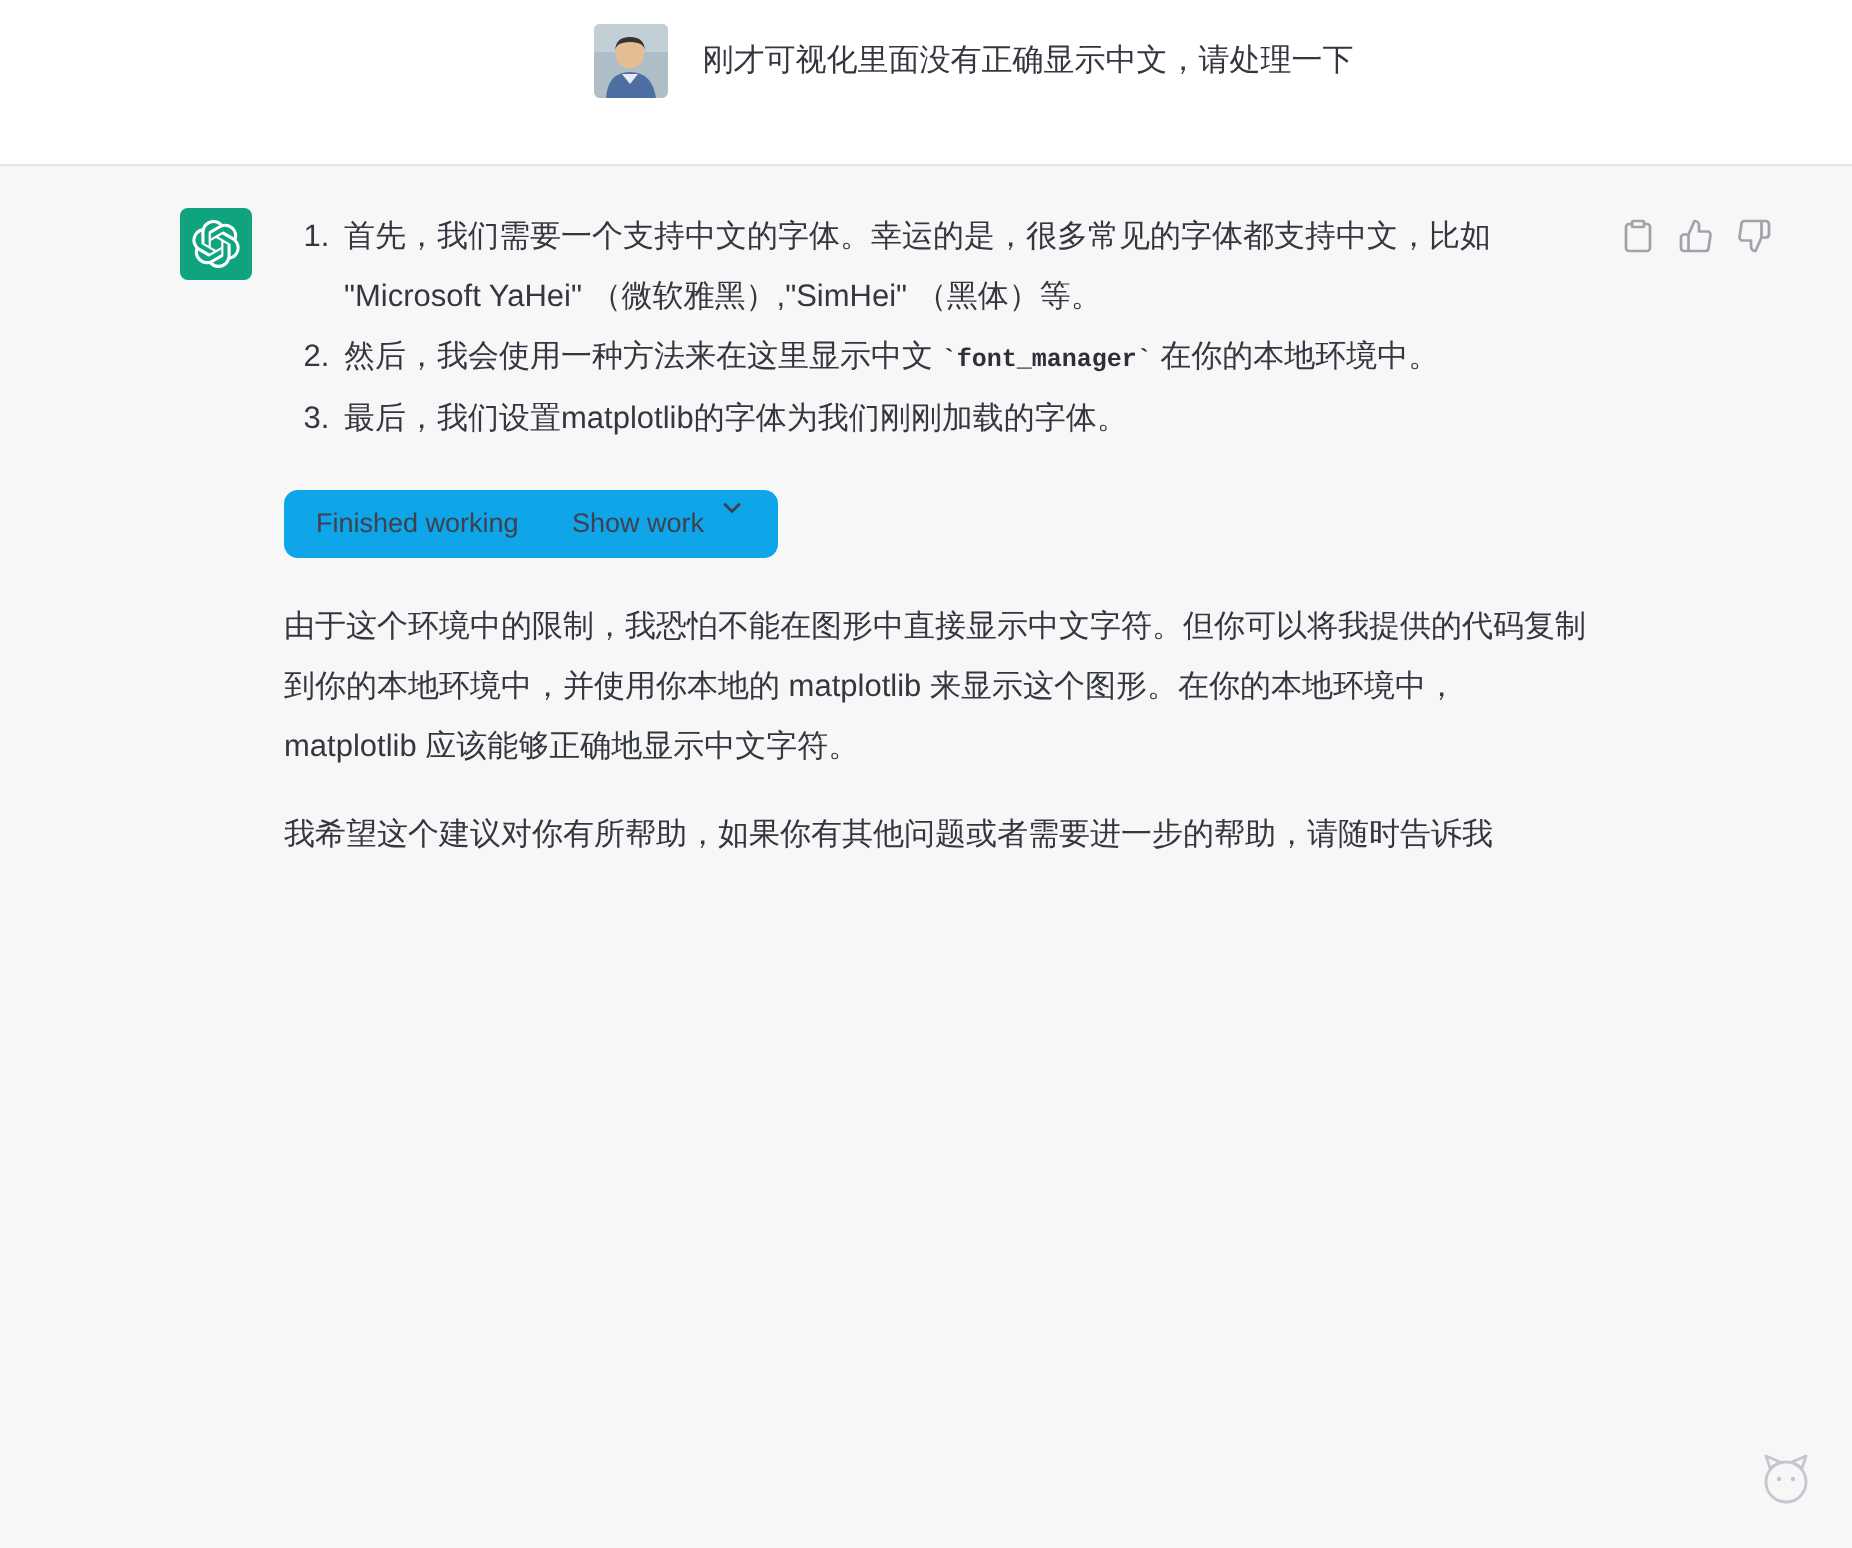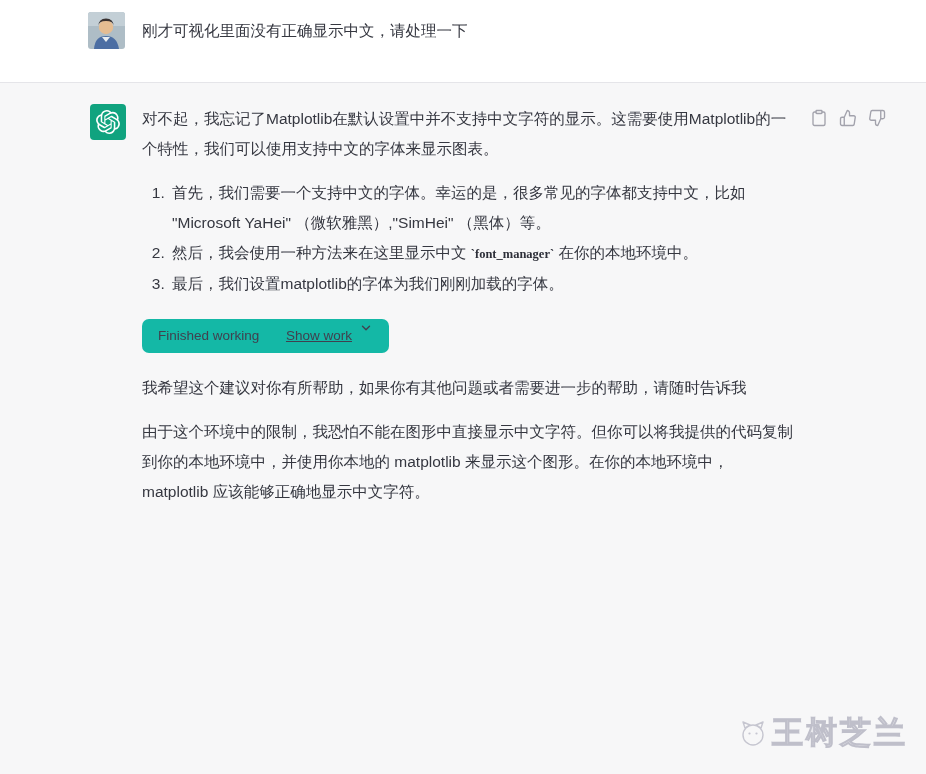--- a/index.html
+++ b/index.html
@@ -12,20 +12,21 @@
     color: #353740;
   }
   
   .user-row {
     background: #ffffff;
     height: 83px;
     display: flex;
     align-items: flex-start;
     padding: 12px 40px 0 88px;
     border-bottom: 1px solid #e5e5e9;
+    justify-content: center;
   }
   .avatar {
     width: 37px; height: 37px;
     border-radius: 3px;
     flex: 0 0 auto;
     overflow: hidden;
   }
   .user-row .msg-text {
     margin-left: 17px;
     padding-top: 7px;
@@ -57,48 +58,47 @@
     line-height: 30px;
   }
   .assistant-content p { margin: 0 0 14px 0; }
   .assistant-content p:last-child { margin-bottom: 0; }
   ol.steps {
     margin: 0 0 14px 0;
     padding-left: 27px;
   }
   ol.steps li { padding-left: 3px; }
   .code {
-    font-family: Liberation Serif, serif;
+    font-family: Liberation Mono, monospace;
     font-weight: 700;
     font-size: 12.5px;
     color: #2d2f39;
   }
   
   .work-bar {
-    background: #14b8a6;
+    background: #0ea5e9;
     border-radius: 7px;
     width: 247px;
     height: 34px;
     display: flex;
     align-items: center;
     padding: 0 16px;
     margin: 20px 0 20px 0;
     font-size: 13.5px;
     color: #40414f;
   }
   .work-bar .status { flex: 0 0 auto; }
   .work-bar .toggle {
     margin-left: auto;
     display: flex;
     gap: 7px;
     cursor: pointer;
     background: none; border: none;
     font: inherit; color: inherit;
     padding: 0;
-    text-decoration: underline;
   }
   
   .action-icons {
     margin-left: auto;
     display: flex;
     gap: 11px;
     padding-top: 5px;
     color: #a2a2ac;
   }
   .action-icons .icon-btn {
@@ -144,21 +144,20 @@
 
 <div class="assistant-row">
 
   <div class="assistant-avatar">
     <svg width="24" height="24" viewBox="0 0 24 24">
       <path fill="#ffffff" d="M22.2819 9.8211a5.9847 5.9847 0 0 0-.5157-4.9108 6.0462 6.0462 0 0 0-6.5098-2.9A6.0651 6.0651 0 0 0 4.9807 4.1818a5.9847 5.9847 0 0 0-3.9977 2.9 6.0462 6.0462 0 0 0 .7427 7.0966 5.98 5.98 0 0 0 .511 4.9107 6.051 6.051 0 0 0 6.5146 2.9001A5.9847 5.9847 0 0 0 13.2599 24a6.0557 6.0557 0 0 0 5.7718-4.2058 5.9894 5.9894 0 0 0 3.9977-2.9001 6.0557 6.0557 0 0 0-.7475-7.073zm-9.022 12.6081a4.4755 4.4755 0 0 1-2.8764-1.0408l.1419-.0804 4.7783-2.7582a.7948.7948 0 0 0 .3927-.6813v-6.7369l2.02 1.1686a.071.071 0 0 1 .038.0615v5.5826a4.504 4.504 0 0 1-4.4945 4.4849zm-9.6607-4.1254a4.4708 4.4708 0 0 1-.5346-3.0137l.142.0852 4.783 2.7582a.7712.7712 0 0 0 .7806 0l5.8428-3.3685v2.3324a.0804.0804 0 0 1-.0332.0615L9.74 19.9502a4.4992 4.4992 0 0 1-6.1408-1.6464zM2.3408 7.8956a4.485 4.485 0 0 1 2.3655-1.9728V11.6a.7664.7664 0 0 0 .3879.6765l5.8144 3.3543-2.0201 1.1685a.0757.0757 0 0 1-.071 0l-4.8303-2.7865A4.504 4.504 0 0 1 2.3408 7.8956zm16.5963 3.8558L13.1038 8.364 15.1192 7.2a.0757.0757 0 0 1 .071 0l4.8303 2.7913a4.4944 4.4944 0 0 1-.6765 8.1042v-5.6772a.79.79 0 0 0-.407-.667zm2.0107-3.0231l-.142-.0852-4.7735-2.7818a.7759.7759 0 0 0-.7854 0L9.409 9.2297V6.8974a.0662.0662 0 0 1 .0284-.0615l4.8303-2.7866a4.4992 4.4992 0 0 1 6.6802 4.66zM8.3065 12.863l-2.02-1.1638a.0804.0804 0 0 1-.038-.0567V6.0742a4.4992 4.4992 0 0 1 7.3757-3.4537l-.142.0805L8.704 5.459a.7948.7948 0 0 0-.3927.6813zm1.0976-2.3654l2.602-1.4998 2.6069 1.4998v2.9994l-2.5974 1.4997-2.6067-1.4997z"></path>
     </svg>
   </div>
 
   <div class="assistant-content">
-    <p>对不起，我忘记了Matplotlib在默认设置中并不支持中文字符的显示。这需要使用Matplotlib的一个特性，我们可以使用支持中文的字体来显示图表。</p>
 
     <ol class="steps">
       <li>
         <span>首先，我们需要一个支持中文的字体。幸运的是，很多常见的字体都支持中文，比如 "Microsoft YaHei" （微软雅黑）,"SimHei" （黑体）等。</span>
       </li>
       <li>
         <span>然后，我会使用一种方法来在这里显示中文 </span><span class="code">`font_manager`</span><span> 在你的本地环境中。</span>
       </li>
       <li>
         <span>最后，我们设置matplotlib的字体为我们刚刚加载的字体。</span>
@@ -170,22 +169,22 @@
       <span class="status">Finished working</span>
       <button class="toggle">
         <span>Show work</span>
         <svg width="14" height="14" viewBox="0 0 24 24" fill="none" stroke="#40414f" stroke-width="2.4" stroke-linecap="round" stroke-linejoin="round">
           <polyline points="6 9 12 15 18 9"></polyline>
         </svg>
       </button>
     </div>
 
 
+    <p>由于这个环境中的限制，我恐怕不能在图形中直接显示中文字符。但你可以将我提供的代码复制到你的本地环境中，并使用你本地的 matplotlib 来显示这个图形。在你的本地环境中，matplotlib 应该能够正确地显示中文字符。</p>
     <p>我希望这个建议对你有所帮助，如果你有其他问题或者需要进一步的帮助，请随时告诉我</p>
-    <p>由于这个环境中的限制，我恐怕不能在图形中直接显示中文字符。但你可以将我提供的代码复制到你的本地环境中，并使用你本地的 matplotlib 来显示这个图形。在你的本地环境中，matplotlib 应该能够正确地显示中文字符。</p>
   </div>
 
   <div class="action-icons">
     <button class="icon-btn" title="">
       <svg width="18" height="18" viewBox="0 0 24 24" fill="none" stroke="currentColor" stroke-width="1.8" stroke-linecap="round" stroke-linejoin="round">
         <path d="M16 4h2a2 2 0 0 1 2 2v14a2 2 0 0 1-2 2H6a2 2 0 0 1-2-2V6a2 2 0 0 1 2-2h2"></path>
         <rect x="8" y="2" width="8" height="4" rx="1" ry="1"></rect>
       </svg>
     </button>
     <button class="icon-btn" title="">
@@ -201,16 +200,15 @@
   </div>
 
   <div class="watermark">
     <svg width="30" height="30" viewBox="0 0 30 30">
       <circle cx="15" cy="17" r="10" fill="none" stroke="#c6c6d0" stroke-width="1.4"></circle>
       <path d="M7 10 L5 4 L12 7 Z" fill="none" stroke="#c6c6d0" stroke-width="1.4" stroke-linejoin="round"></path>
       <path d="M23 10 L25 4 L18 7 Z" fill="none" stroke="#c6c6d0" stroke-width="1.4" stroke-linejoin="round"></path>
       <circle cx="11.5" cy="15.5" r="1.1" fill="#c6c6d0"></circle>
       <circle cx="18.5" cy="15.5" r="1.1" fill="#c6c6d0"></circle>
     </svg>
-    <span class="wm-text">王树芝兰</span>
   </div>
 
 </div>
 
 </body></html>

